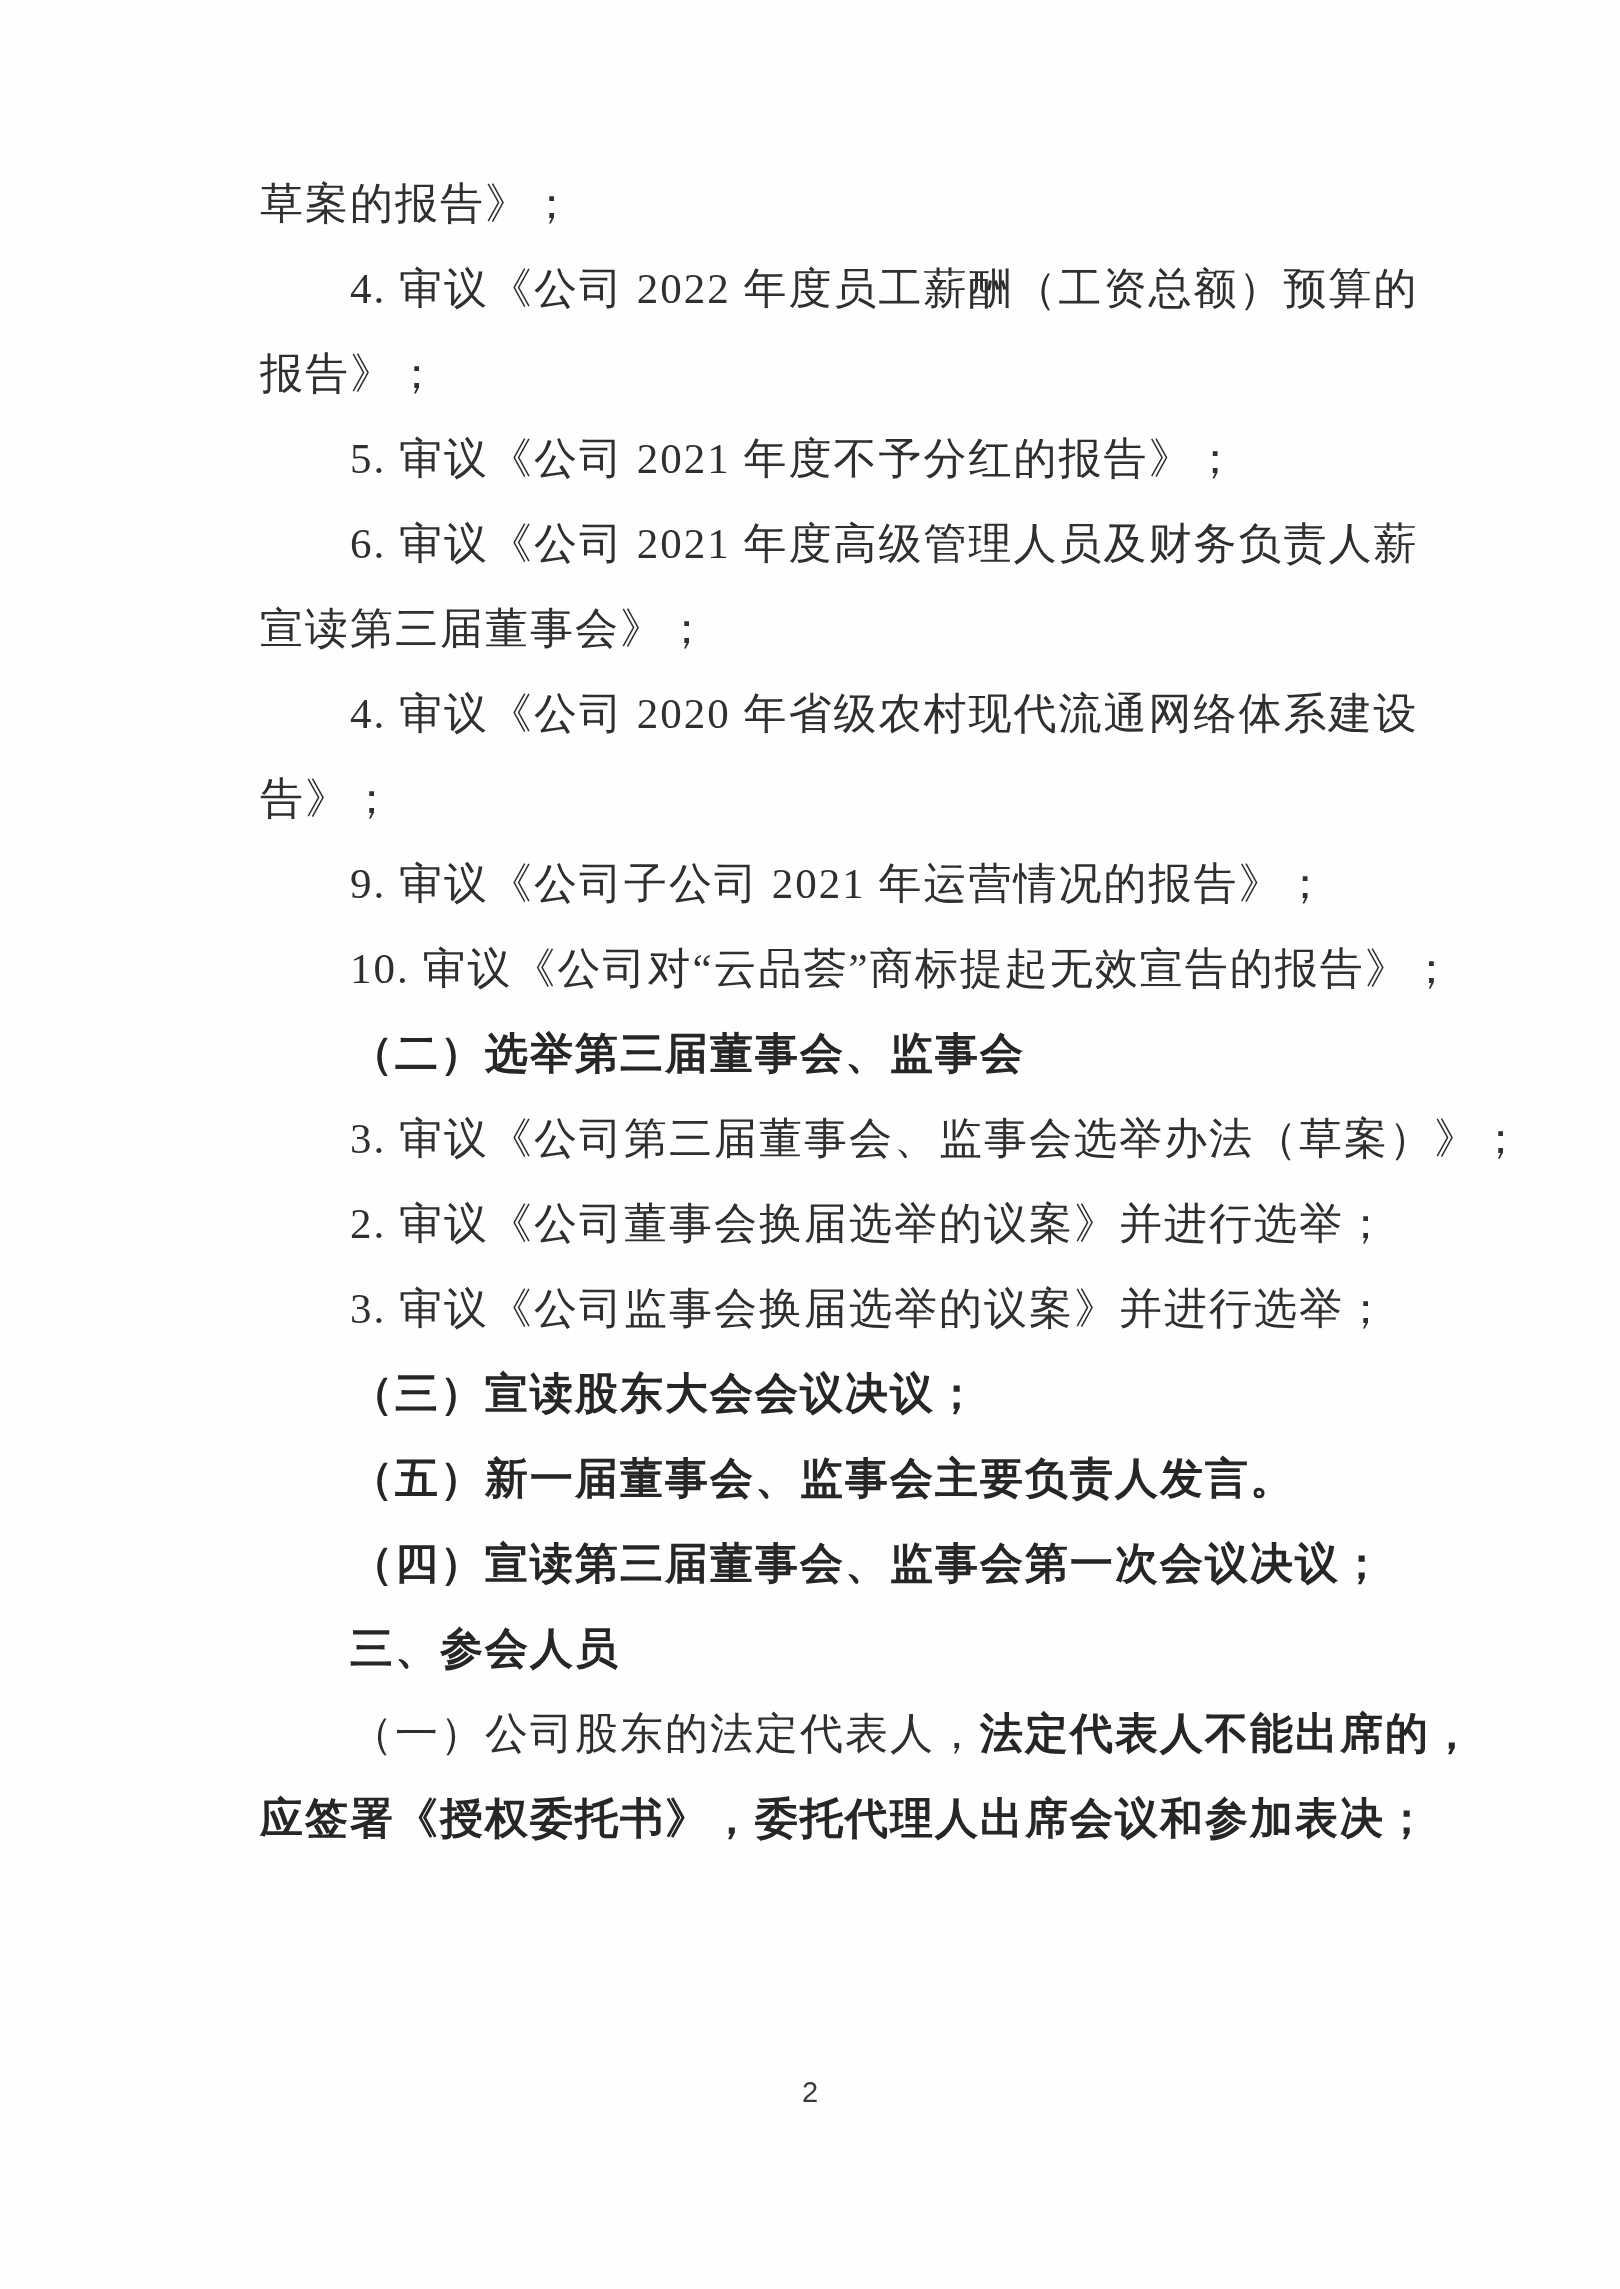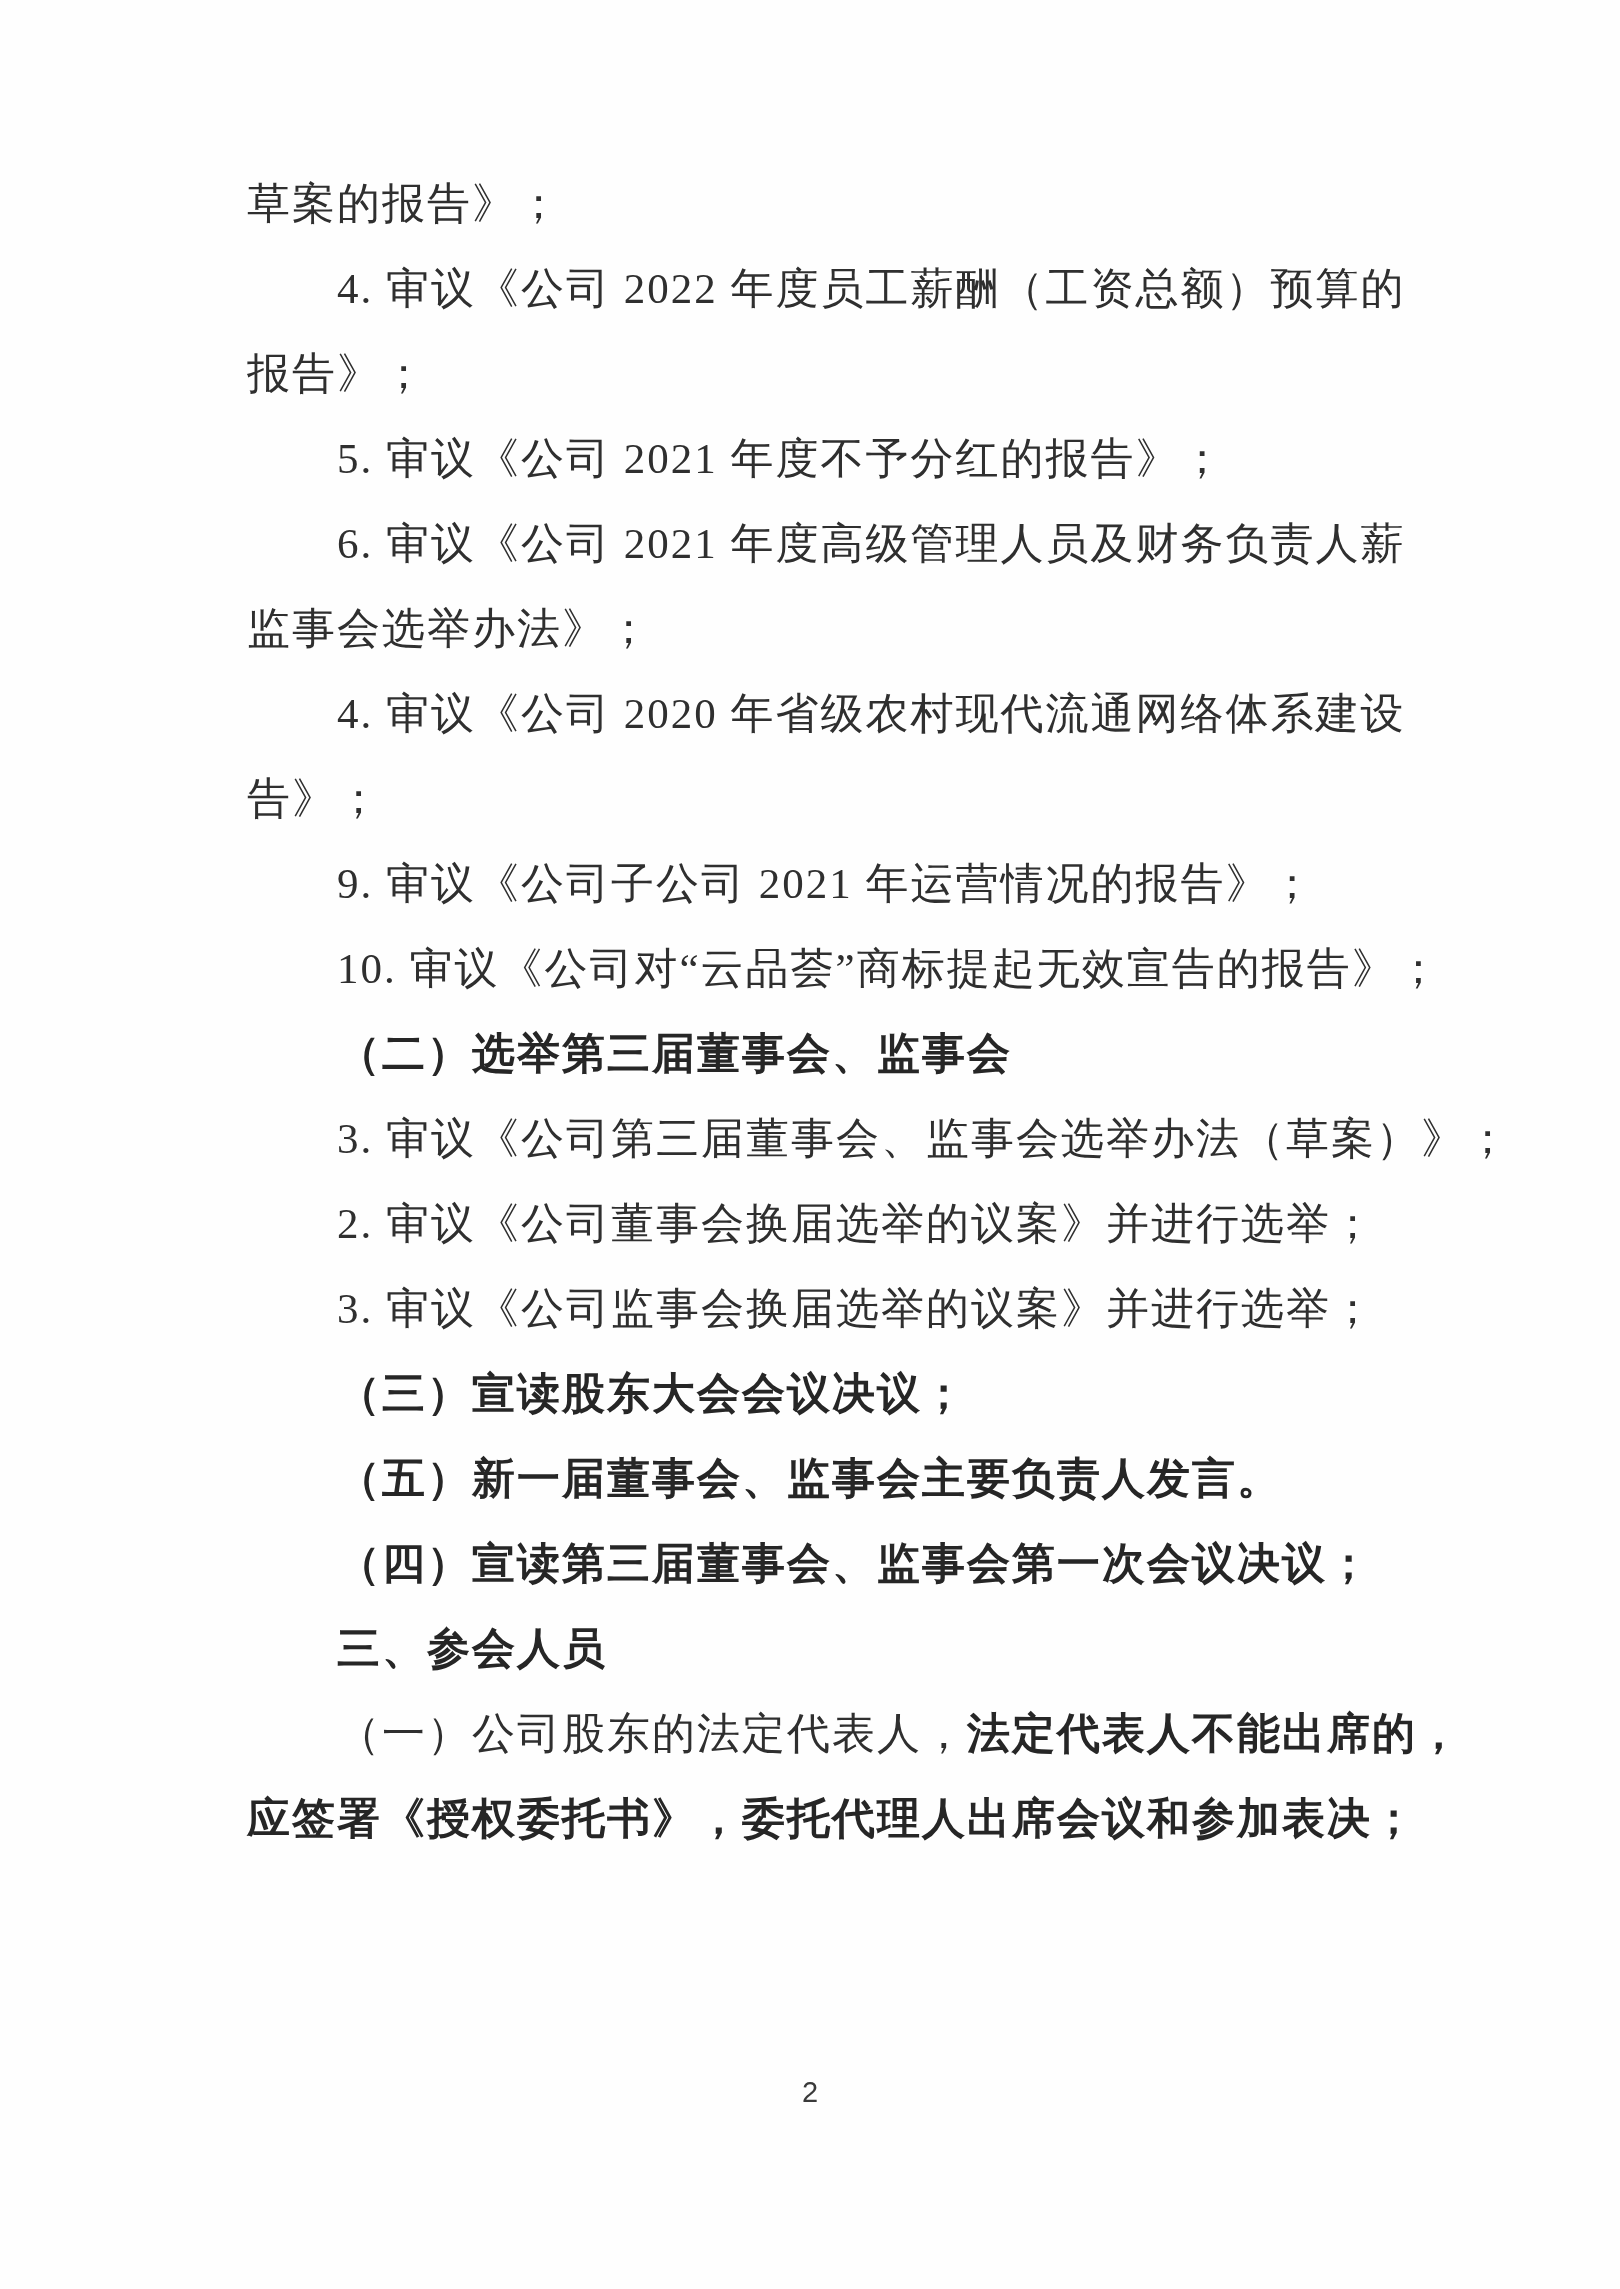--- a/index.html
+++ b/index.html
@@ -13,21 +13,21 @@
     width: 1620px;
     height: 2290px;
     background: #fefefe;
     overflow: hidden;
     font-family: "Liberation Serif", "DejaVu Serif", serif;
     color: #2f2f2f;
   }
   .text-block {
     position: absolute;
     top: 161px;
-    left: 247px;
+    left: 260px;
     right: 157px;
   }
   .line {
     font-size: 43px;
     line-height: 85px;
     height: 85px;
     letter-spacing: 2px;
     white-space: nowrap;
   }
   .line.indent {
@@ -51,21 +51,21 @@
 </head>
 <body>
 
 <div class="page">
   <div class="text-block" id="lines-container">
       <div class="line"><span>草案的报告》；</span></div>
       <div class="line indent"><span>4. 审议《公司 2022 年度员工薪酬（工资总额）预算的</span></div>
       <div class="line"><span>报告》；</span></div>
       <div class="line indent"><span>5. 审议《公司 2021 年度不予分红的报告》；</span></div>
       <div class="line indent"><span>6. 审议《公司 2021 年度高级管理人员及财务负责人薪</span></div>
-      <div class="line"><span>监事会选举办法》；</span></div>
+      <div class="line"><span>宣读第三届董事会》；</span></div>
       <div class="line indent"><span>4. 审议《公司 2020 年省级农村现代流通网络体系建设</span></div>
       <div class="line"><span>告》；</span></div>
       <div class="line indent"><span>9. 审议《公司子公司 2021 年运营情况的报告》；</span></div>
       <div class="line indent"><span>10. 审议《公司对“云品荟”商标提起无效宣告的报告》；</span></div>
       <div class="line indent"><span class="run-bold">（二）选举第三届董事会、监事会</span></div>
       <div class="line indent"><span>3. 审议《公司第三届董事会、监事会选举办法（草案）》；</span></div>
       <div class="line indent"><span>2. 审议《公司董事会换届选举的议案》并进行选举；</span></div>
       <div class="line indent"><span>3. 审议《公司监事会换届选举的议案》并进行选举；</span></div>
       <div class="line indent"><span class="run-bold">（三）宣读股东大会会议决议；</span></div>
       <div class="line indent"><span class="run-bold">（五）新一届董事会、监事会主要负责人发言。</span></div>

